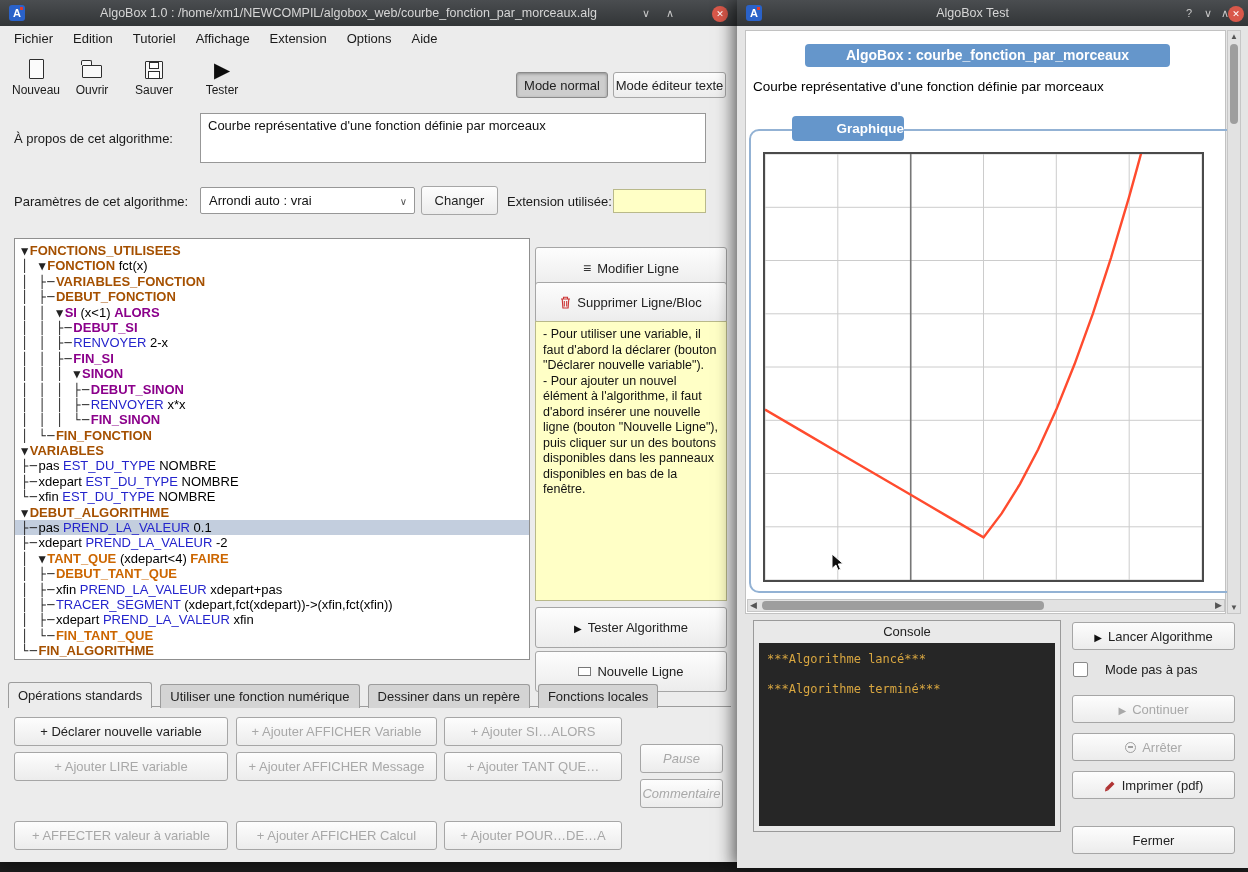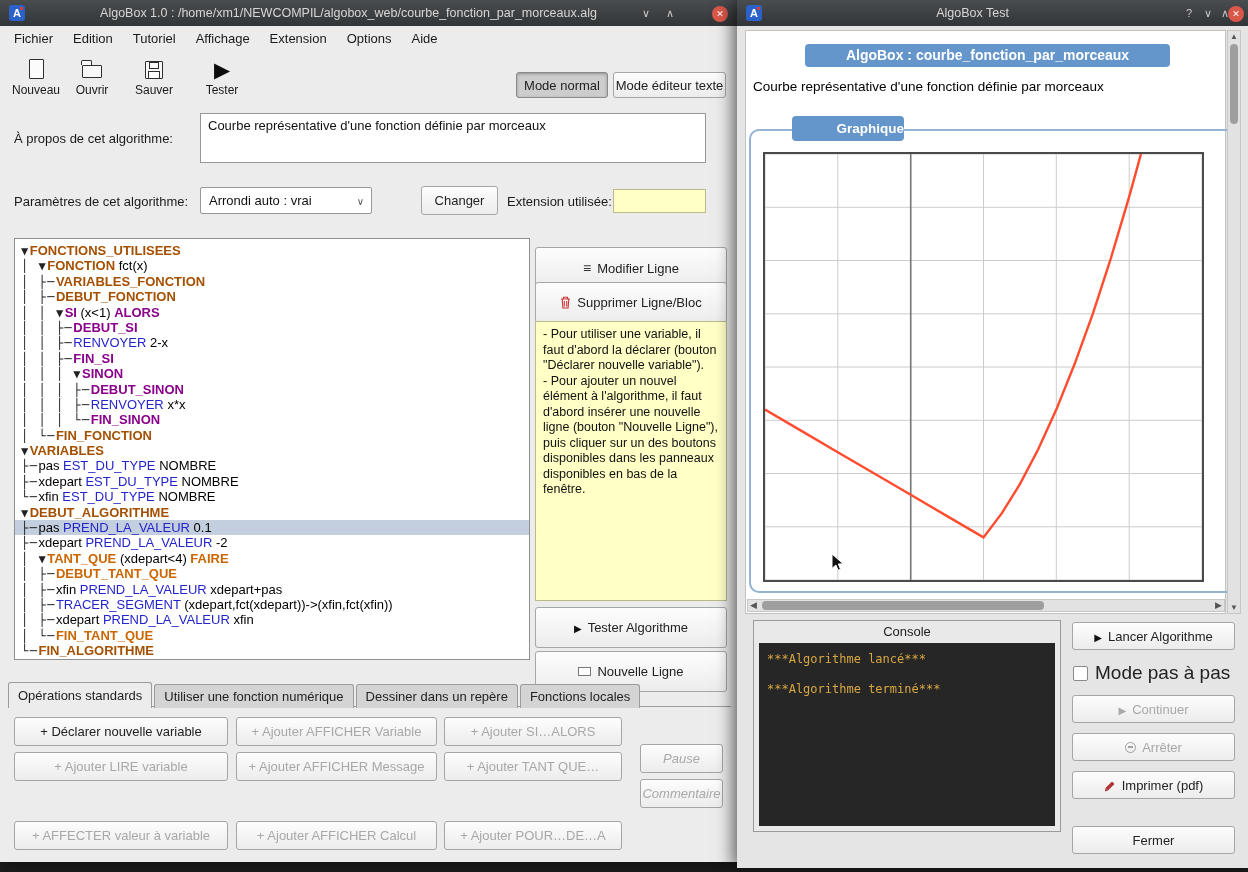--- a/index.html
+++ b/index.html
@@ -32,21 +32,21 @@
   .ic-save::before{content:"";position:absolute;left:3px;top:0;width:8px;height:5px;border:1px solid #2e2e2e;background:#fff}
   .ic-save::after{content:"";position:absolute;left:2px;bottom:0;width:10px;height:6px;border:1px solid #2e2e2e;border-bottom:none;background:#fff}
   .ic-play{font-size:21px;color:#0c0c0c;line-height:26px}
   .mode1{left:516px;top:20px;width:92px;height:26px}
   .mode2{left:613px;top:20px;width:113px;height:26px}
   
   .lbl{position:absolute;font-size:13px;color:#1a1a1a;white-space:nowrap}
   .about-label{left:14px;top:131px}
   .about-box{position:absolute;left:200px;top:113px;width:506px;height:50px;background:#fff;border:1px solid #979797;font-size:13px;padding:4px 7px;color:#111}
   .params-label{left:14px;top:194px}
-  .select{position:absolute;left:200px;top:187px;width:172px;height:27px;background:#fff;border:1px solid #979797;border-radius:2px;font-size:13px;line-height:25px;padding-left:8px;color:#111}
+  .select{position:absolute;left:200px;top:187px;width:215px;height:27px;background:#fff;border:1px solid #979797;border-radius:2px;font-size:13px;line-height:25px;padding-left:8px;color:#111}
   .sel-arrow{position:absolute;right:7px;top:1px;color:#555;font-size:10px}
   .changer{left:421px;top:186px;width:77px;height:29px}
   .ext-label{left:507px;top:194px}
   .ext-input{position:absolute;left:613px;top:189px;width:93px;height:24px;background:var(--yellow,#ffffc6);border:1px solid #b9b98a;font-size:13px;padding:0 4px}
   
   .tree-box{position:absolute;left:14px;top:238px;width:516px;height:422px;background:#fff;border:1px solid #8f8f8f;padding:4px 0;overflow:hidden;font-size:13px}
   .tree-row{height:15.4px;line-height:15.4px;white-space:nowrap;padding-left:6px}
   .tree-row.hl{background:var(--hl,#c3cede)}
   .tree-pre{font-family:"DejaVu Sans Mono",monospace;font-size:12px;letter-spacing:1.5px;color:#222}
   .c-b{color:var(--b,#aa5500);font-weight:bold}
@@ -60,21 +60,21 @@
   .delbtn{left:535px;top:282px}
   .testbtn{left:535px;top:607px}
   .newline{left:535px;top:651px}
   .mi{font-size:14px;margin-right:6px;color:#333}
   .play-sm{font-size:10px;margin-right:6px;color:#111}
   .gray{color:#a8a8a8}
   .nl-ic{display:inline-block;width:13px;height:9px;border:1px solid #777;background:#fff;margin-right:6px;vertical-align:0}
   .help-box{position:absolute;left:535px;top:321px;width:192px;height:280px;background:var(--yellow,#ffffc6);border:1px solid #b9b98a;font-size:12.5px;line-height:15.5px;padding:5px 7px;white-space:pre-wrap;color:#111}
   
   .tabsbar{position:absolute;left:8px;top:681px;right:6px;height:26px;border-bottom:1px solid #9c9c9c}
-  .tab{display:inline-block;padding:0 9px;line-height:23px;font-size:13px;color:#222;background:#d4d4d4;border:1px solid #9c9c9c;border-bottom:none;border-radius:3px 3px 0 0;margin-right:2px;position:relative;top:2px}
+  .tab{display:inline-block;padding:0 9px;line-height:23px;font-size:13px;color:#222;background:#d4d4d4;border:1px solid #9c9c9c;border-bottom:none;border-radius:3px 3px 0 0;margin-right:8px;position:relative;top:2px}
   .tab.active{background:#ececec;top:1px;line-height:25px}
   .agrid{position:absolute;left:0;top:707px;right:0;bottom:0}
   .agrid-col{position:absolute;top:0}
   .colx0{left:14px;width:214px}.colx1{left:236px;width:201px}.colx2{left:444px;width:178px}.colx3{left:640px;width:83px}
   .abtn{position:static;display:block;width:100%;height:29px;margin-top:6px;font-size:13px}
   .agrid-col .abtn:nth-child(1){margin-top:10px}
   .agrid-col .abtn:nth-child(3){margin-top:40px}
   .colx3 .abtn:nth-child(1){margin-top:37px}
   .ital{font-style:italic}
   
@@ -91,21 +91,21 @@
   .vscroll{position:absolute;left:490px;top:30px;width:14px;height:584px;background:#e2e2e2;border:1px solid #c6c6c6}
   .vthumb{position:absolute;left:2px;top:13px;width:8px;height:80px;background:#9e9e9e;border-radius:4px}
   .varrow{position:absolute;left:0;width:12px;text-align:center;font-size:8px;color:#555}
   .varrow.u{top:1px}.varrow.d{bottom:1px}
   .cgroup{position:absolute;left:16px;top:620px;width:308px;height:212px;border:1px solid #9a9a9a;background:#e9e9e9}
   .clabel{height:19px;text-align:center;font-size:13px;line-height:21px;color:#222}
   .cout{position:absolute;left:5px;top:22px;right:5px;bottom:5px;background:var(--console-bg,#262626);padding:9px 8px;overflow:hidden}
   .cline{color:var(--console-text,#d8a640);font-family:"DejaVu Sans Mono",monospace;font-size:12px;font-weight:normal;margin-bottom:16px;white-space:pre}
   .tctl{left:335px;width:163px;height:28px}
   .lancer{top:622px}.continuer{top:695px}.arreter{top:733px}.imprimer{top:771px}.fermer{top:826px}
-  .chkrow{position:absolute;left:336px;top:662px;display:flex;align-items:center;gap:7px;font-size:19px;color:#222}
+  .chkrow{position:absolute;left:336px;top:662px;display:flex;align-items:center;gap:17px;font-size:13px;color:#222}
   .chk{width:15px;height:15px;background:#fff;border:1px solid #8a8a8a;border-radius:2px;display:inline-block}
   .stop-ic{display:inline-block;width:11px;height:11px;border:1.5px solid #9f9f9f;border-radius:50%;position:relative;margin-right:6px;vertical-align:-1px}
   .stop-ic::after{content:"";position:absolute;left:1.5px;top:3.5px;width:5px;height:1.5px;background:#9f9f9f}
   .pdf-ic{display:inline-block;margin-right:6px;vertical-align:-2px}
 </style>
 </head>
 <body>
 
 <div class="win main">
   <div class="titlebar">

